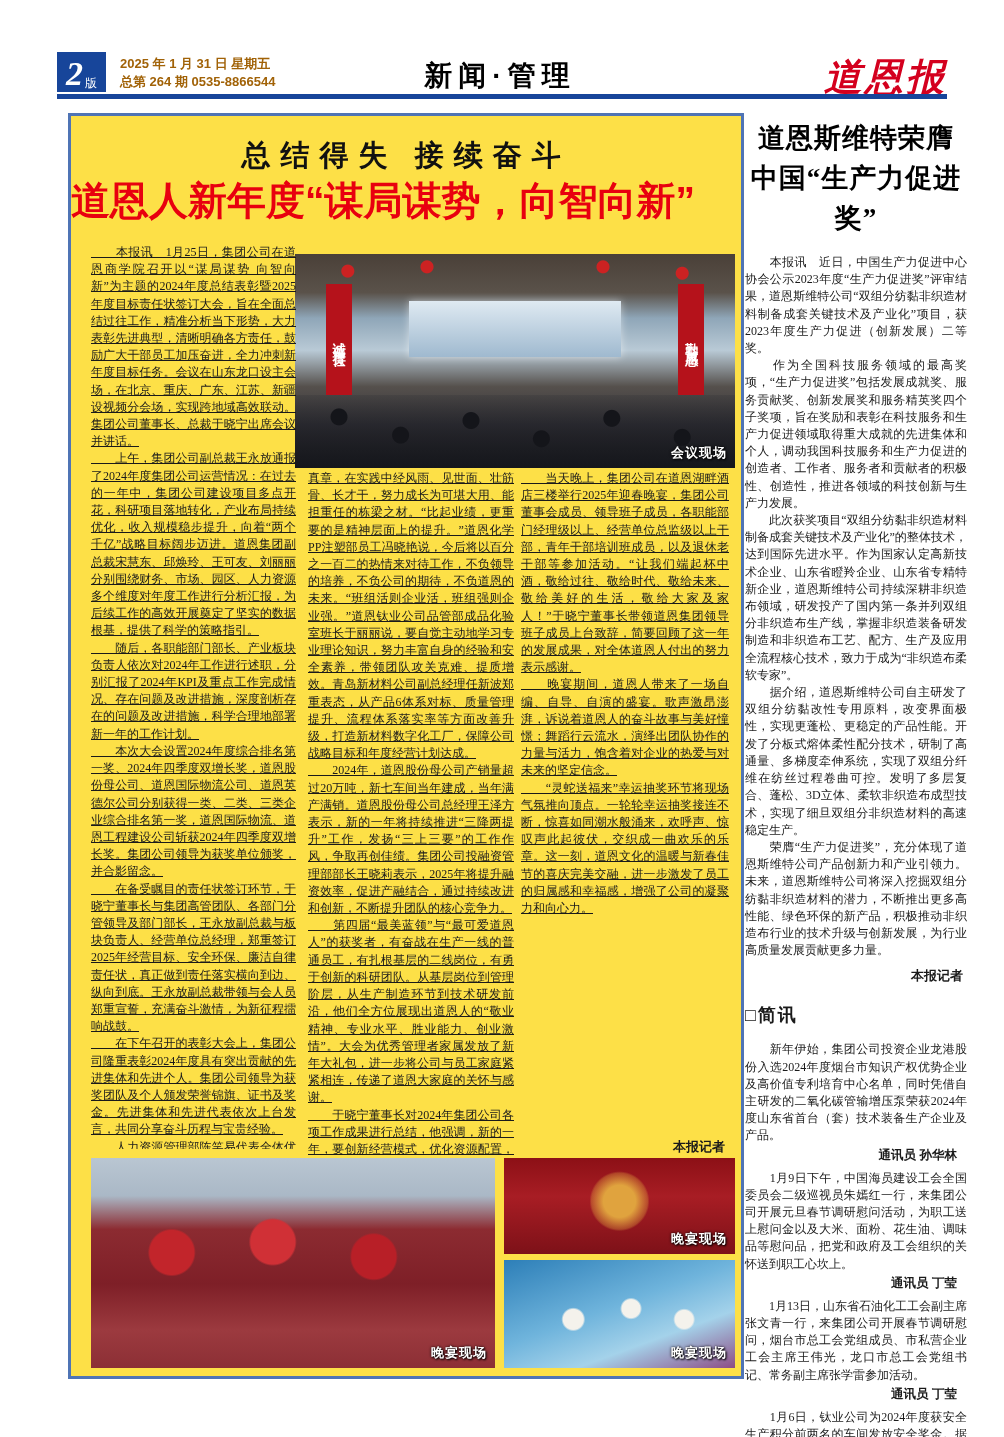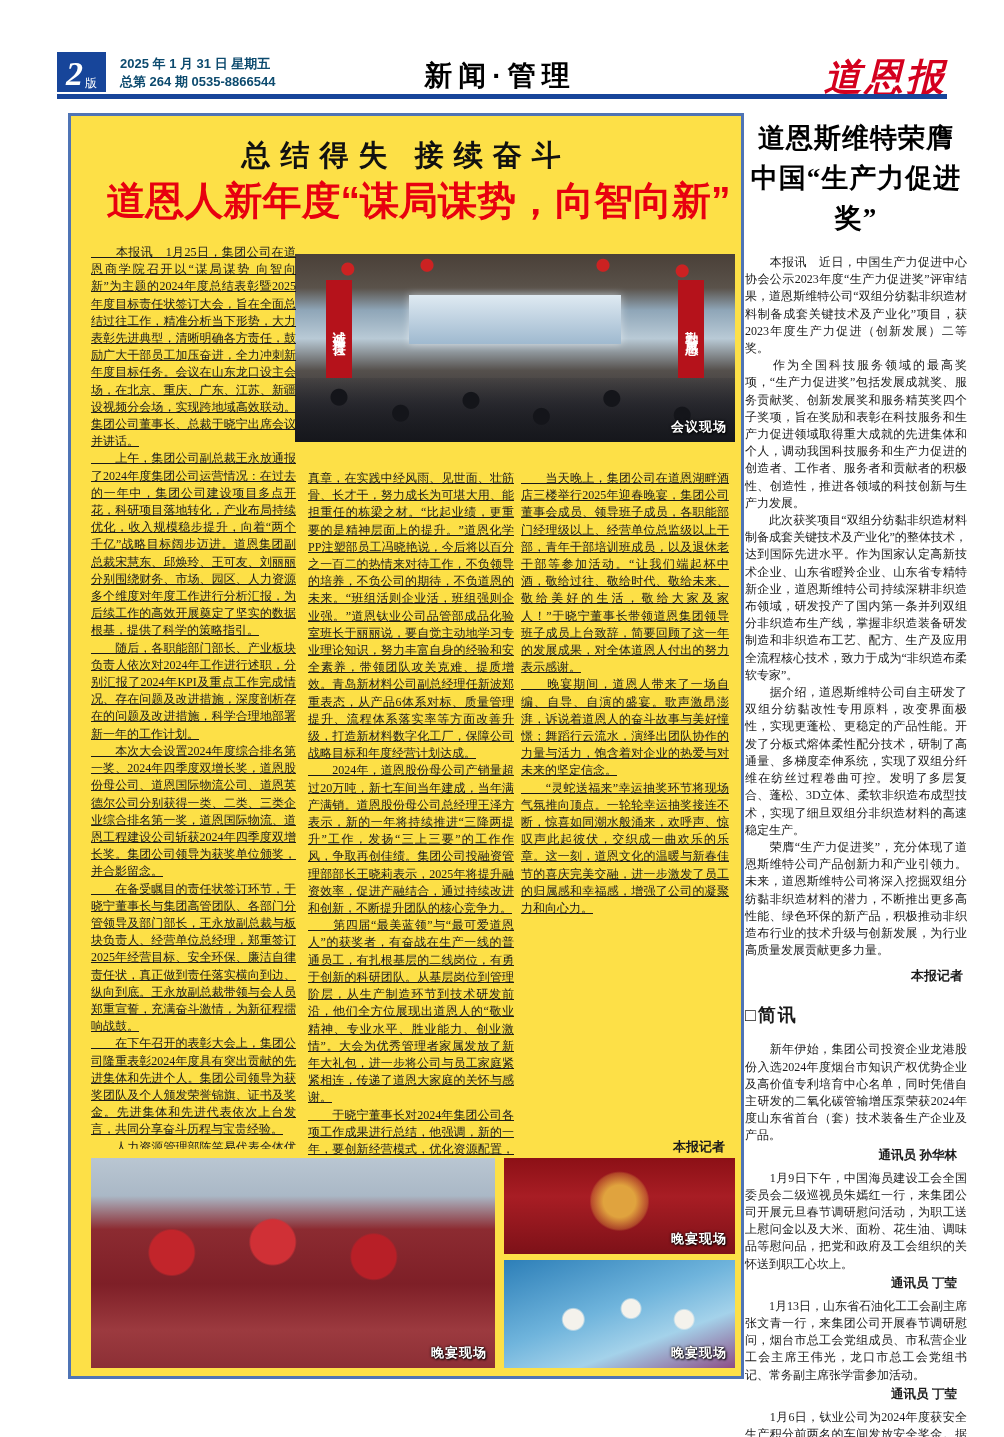--- a/index.html
+++ b/index.html
@@ -7,48 +7,48 @@
   body {
     width:1004px; height:1437px; position:relative; overflow:hidden;
     font-family:"Liberation Serif","DejaVu Serif",serif; color:#1a1a1a;
   }
   
   .hdr-badge { position:absolute; left:57px; top:52px; width:49px; height:40px;
     background:#17459a; color:#fff; display:flex; align-items:flex-end; justify-content:center; }
   .hdr-badge .num { font-size:34px; line-height:36px; font-style:italic; font-weight:bold; }
   .hdr-badge .ban { font-size:12px; line-height:18px; margin-left:2px; }
   .hdr-date { position:absolute; left:120px; top:55px; font-family:"Liberation Sans",sans-serif;
-    font-weight:bold; font-size:13px; line-height:18px; color:#0c4a6e; }
+    font-weight:bold; font-size:13px; line-height:18px; color:#a16207; }
   .hdr-title { position:absolute; left:0; right:4px; top:57px; text-align:center;
     font-family:"Liberation Sans",sans-serif; font-weight:900; font-size:28px; letter-spacing:6px; color:#000; }
   .hdr-masthead { position:absolute; right:57px; top:52px; color:#d4001e;
     font-size:38px; font-weight:bold; font-style:italic; letter-spacing:3px; }
   .hdr-rule { position:absolute; left:57px; top:94px; width:890px; height:5px; background:#17459a; }
 
   
   .main-box { position:absolute; left:68px; top:113px; width:676px; height:1266px;
     border:3px solid #4f74b5; background:#fde047; }
   .kicker { position:absolute; left:0; right:0; top:20px; text-align:center;
     font-size:29px; font-weight:bold; letter-spacing:10px; color:#111; }
-  .red-headline { position:absolute; left:0; right:0; top:58px; text-align:center;
+  .red-headline { position:absolute; left:0; right:0; top:58px; text-align:left;
     font-family:"Liberation Sans",sans-serif; font-weight:900; font-size:39px;
-    letter-spacing:0px; color:#e8000f; white-space:nowrap;padding-left:25px; }
+    letter-spacing:0px; color:#e8000f; white-space:nowrap; }
   .newscol { position:absolute; overflow:hidden; text-align:justify; }
   .newscol .para { font-size:12px; line-height:17.2px; text-align:justify; text-justify:inter-ideograph;text-decoration:underline; }
   .col1 { left:20px; top:128px; width:205px; height:905px; }
   .col2 { left:237px; top:354px; width:206px; height:690px; }
   .col3 { left:450px; top:354px; width:208px; height:660px; }
   .byline { text-align:right; font-weight:bold; font-size:13px; margin-top:8px; padding-right:4px; }
 
   
   .photo { position:absolute; overflow:hidden; }
   .photo-cap { position:absolute; right:8px; bottom:6px; color:#fff;
     font-family:"Liberation Sans",sans-serif; font-weight:bold; font-size:13px;
     text-shadow:0 0 3px #000, 1px 1px 2px #000; letter-spacing:1px; }
-  .photo-main { left:224px; top:138px; width:440px; height:188px;
+  .photo-main { left:224px; top:138px; width:440px; height:214px;
     background:
       radial-gradient(circle 8px at 12% 8%, #c22 0 6px, transparent 7px),
       radial-gradient(circle 8px at 30% 6%, #c22 0 6px, transparent 7px),
       radial-gradient(circle 8px at 70% 6%, #c22 0 6px, transparent 7px),
       radial-gradient(circle 8px at 88% 9%, #c22 0 6px, transparent 7px),
       linear-gradient(180deg, #4a4038 0%, #5a524a 18%, #8fa6b8 30%, #b9cad6 45%, #55504c 62%, #35343a 80%, #23252a 100%);
   }
   .stage-screen { position:absolute; left:26%; top:22%; width:48%; height:26%;
     background:linear-gradient(180deg,#dfeaf2,#9fb9cf); box-shadow:0 0 8px rgba(255,255,255,.5); }
   .banner { position:absolute; top:14%; width:26px; height:52%; background:#b5121b;

